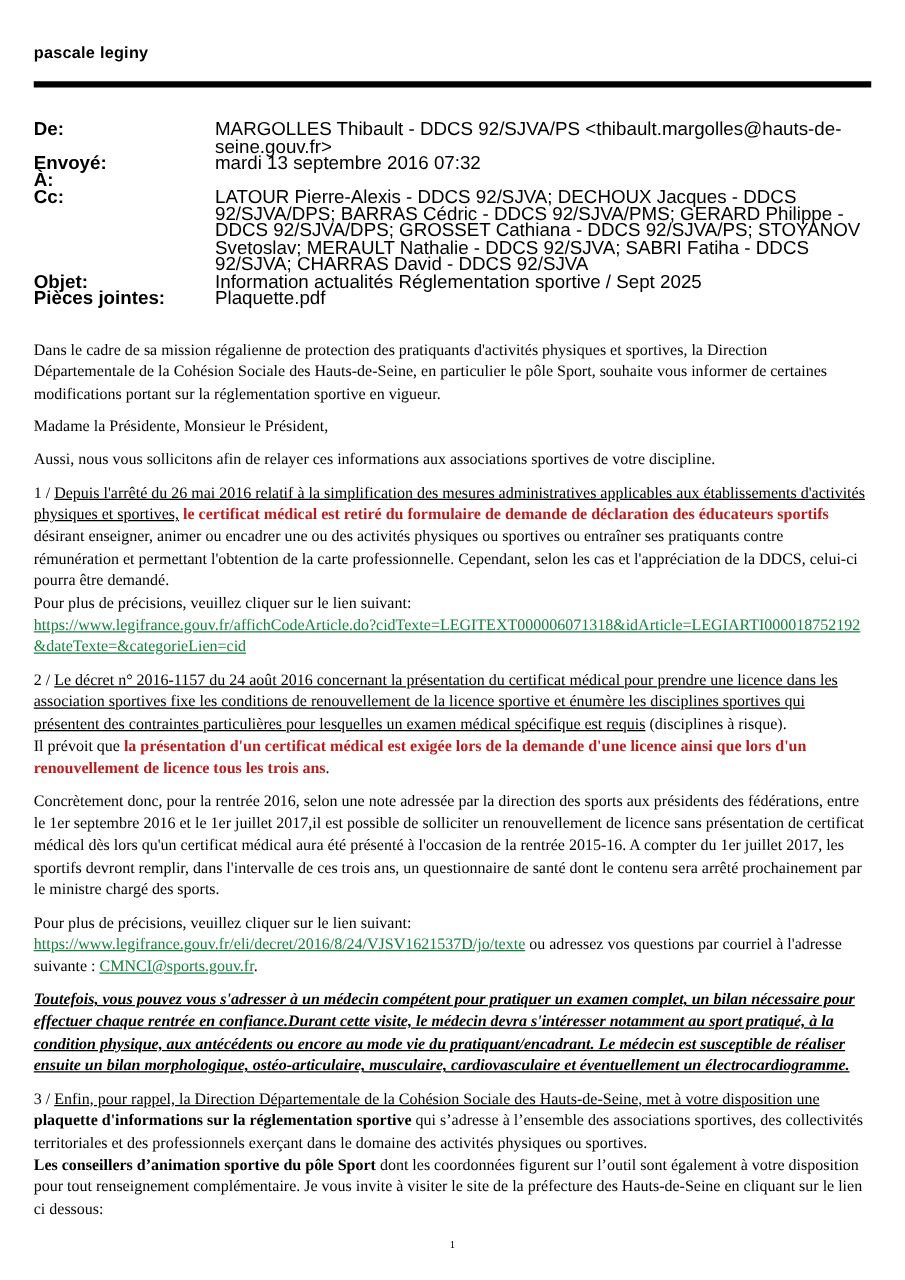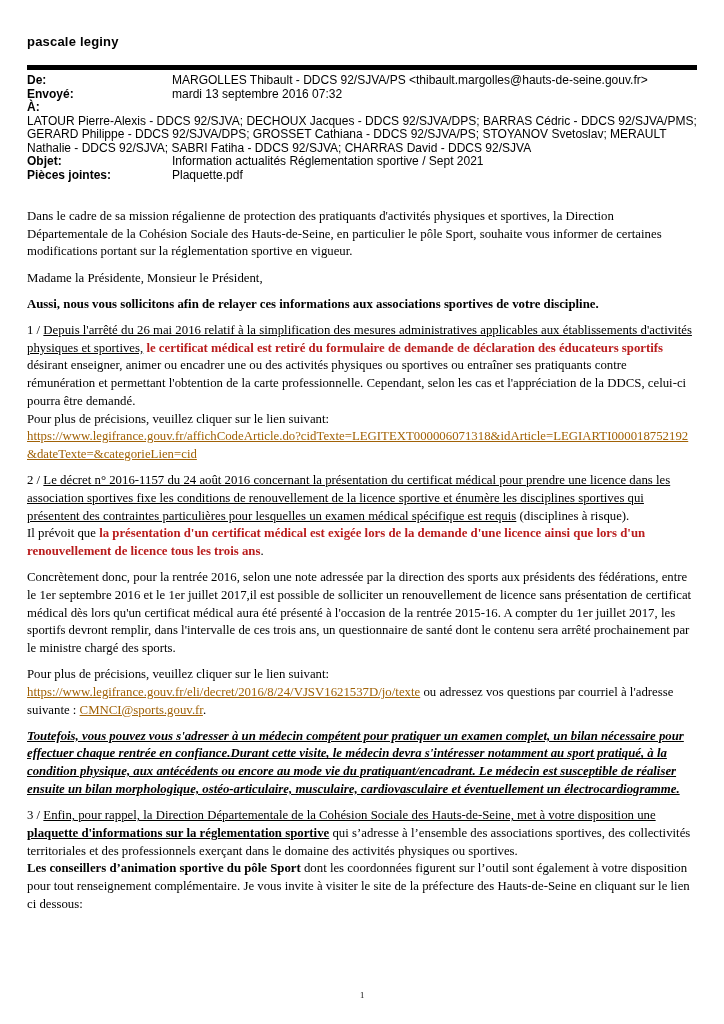--- a/index.html
+++ b/index.html
@@ -19,46 +19,46 @@
     font-family: "Liberation Sans", sans-serif;
     font-weight: bold;
     font-size: 13px;
     letter-spacing: 0.2px;
     padding-bottom: 16px;
   }
   .header-rule { border-bottom: 5px solid #000; }
 
   
   .meta {
-    margin-top: 4px;
+    margin-top: 27px;
     font-family: "Liberation Sans", sans-serif;
-    font-size: 12px;
+    font-size: 15px;
     line-height: 13.5px;
   }
   .meta-row { display: flex; }
   .meta-label { flex: 0 0 145px; width: 145px; font-weight: bold; }
   .meta-value { flex: 1; }
 
   
   .body {
     margin-top: 26px;
     font-size: 12.8px;
     line-height: 17.7px;
   }
   .para { margin-bottom: 8.5px; }
-  .para-bold { font-weight: bold; }
+  .para-bold { font-weight: normal; }
   .para-bold-italic { font-weight: bold; font-style: italic; text-decoration: underline; }
 
   .run-n {}
   .run-b { font-weight: bold; }
   .run-u { text-decoration: underline; }
-  .run-ub { text-decoration: underline; font-weight: bold; margin-top: 16px; }
+  .run-ub { font-weight: bold; margin-top: 16px; }
   .run-rb { color: #b91c1c; font-weight: bold; }
   a.run-link {
-    color: #a16207;
+    color: #15803d;
     text-decoration: underline;
     word-break: break-all;
     cursor: pointer;
   }
 
   .page-number {
     position: absolute;
     left: 0; right: 0;
     bottom: 24px;
     text-align: center;
@@ -81,25 +81,26 @@
         <span class="meta-value">MARGOLLES Thibault - DDCS 92/SJVA/PS &lt;thibault.margolles@hauts-de-seine.gouv.fr&gt;</span>
       </div>
       <div class="meta-row">
         <span class="meta-label">Envoyé:</span>
         <span class="meta-value">mardi 13 septembre 2016 07:32</span>
       </div>
       <div class="meta-row">
         <span class="meta-label">À:</span>
       </div>
       <div class="meta-row">
+        <span class="meta-label">Cc:</span>
         <span class="meta-value">LATOUR Pierre-Alexis - DDCS 92/SJVA; DECHOUX Jacques - DDCS 92/SJVA/DPS; BARRAS Cédric - DDCS 92/SJVA/PMS; GERARD Philippe - DDCS 92/SJVA/DPS; GROSSET Cathiana - DDCS 92/SJVA/PS; STOYANOV Svetoslav; MERAULT Nathalie - DDCS 92/SJVA; SABRI Fatiha - DDCS 92/SJVA; CHARRAS David - DDCS 92/SJVA</span>
       </div>
       <div class="meta-row">
         <span class="meta-label">Objet:</span>
-        <span class="meta-value">Information actualités Réglementation sportive / Sept 2021</span>
+        <span class="meta-value">Information actualités Réglementation sportive / Sept 2025</span>
       </div>
       <div class="meta-row">
         <span class="meta-label">Pièces jointes:</span>
         <span class="meta-value">Plaquette.pdf</span>
       </div>
     </div>
 
   <div class="body">
       <p class="para"><span class="run-n">Dans le cadre de sa mission régalienne de protection des pratiquants d'activités physiques et sportives, la Direction Départementale de la Cohésion Sociale des Hauts-de-Seine, en particulier le pôle Sport, souhaite vous informer de certaines modifications portant sur la réglementation sportive en vigueur.</span></p>
       <p class="para"><span class="run-n">Madame la Présidente, Monsieur le Président,</span></p>

